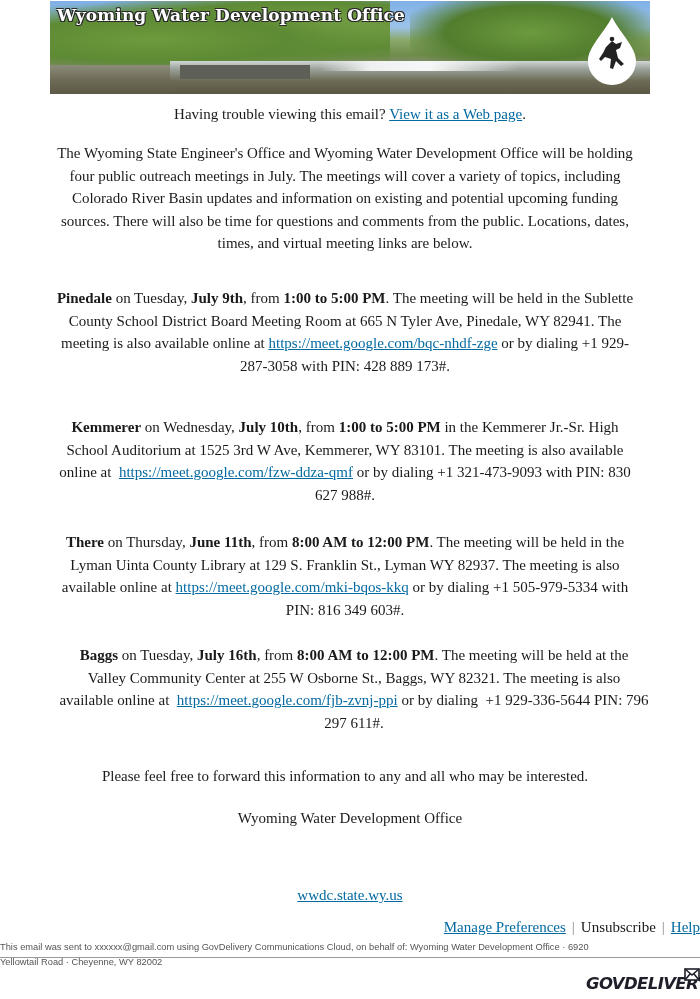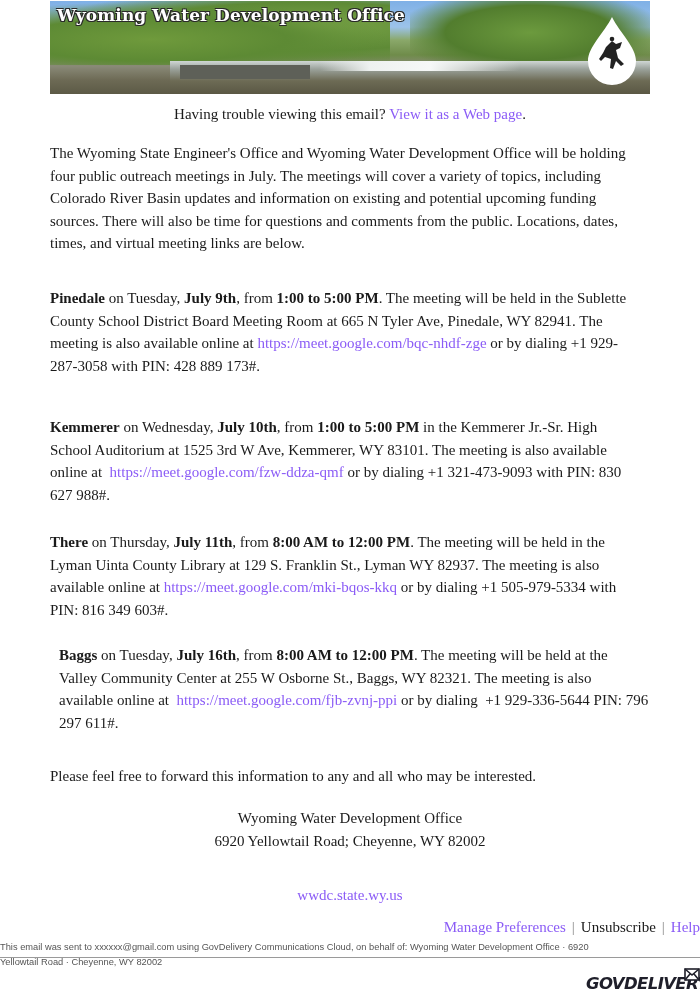--- a/index.html
+++ b/index.html
@@ -28,23 +28,23 @@
     font-size: 17px; color: #ffffff; letter-spacing: 0.1px;
     text-shadow: 1px 1px 0 #2a2a2a, -1px -1px 0 #2a2a2a, 1px -1px 0 #2a2a2a, -1px 1px 0 #2a2a2a;
   }
   .banner-addr {
     position: absolute; left: 11px; top: 35px; font-family: "DejaVu Serif", serif; font-size: 11.5px; line-height: 14px;
     color: #ffffff; text-shadow: 1px 1px 0 #2a2a2a, -1px -1px 0 #2a2a2a, 1px -1px 0 #2a2a2a, -1px 1px 0 #2a2a2a;
   }
   .logo { position: absolute; left: 530px; top: 14px; width: 64px; height: 72px; }
 
   .view-web { position: absolute; top: 104px; left: 0; width: 700px; text-align: center; font-size: 15px; line-height: 20px; }
-  a, .link { color: #8b5cf6; }
+  a, .link { color: #0369a1; text-decoration: underline; }
 
-  .para { position: absolute; left: 50px; width: 590px; font-size: 15px; line-height: 22.6px; }
+  .para { position: absolute; left: 50px; width: 590px; font-size: 15px; line-height: 22.6px; text-align: center; }
   .p-intro { top: 142px; }
   .p-pinedale { top: 287px; }
   .p-kemmerer { top: 392px; margin-top: 24px; }
   .p-lyman { top: 531px; }
   .p-baggs { top: 644px; margin-left: 9px; }
   .p-forward { top: 765px; }
 
   .sig { position: absolute; left: 0; width: 700px; text-align: center; font-size: 15px; line-height: 22.6px; }
   .sig-block { top: 807px; }
   .sig-site { top: 884px; }
@@ -82,32 +82,31 @@
 
 <div class="para p-pinedale">
   <b>Pinedale</b><span> on Tuesday, </span><b>July 9th</b><span>, from </span><b>1:00 to 5:00 PM</b><span>. The meeting will be held in the Sublette County School District Board Meeting Room at 665 N Tyler Ave, Pinedale, WY 82941. The meeting is also available online at </span><a class="link">https://meet.google.com/bqc-nhdf-zge</a><span> or by dialing +1 929-287-3058 with PIN: 428 889 173#.</span>
 </div>
 
 <div class="para p-kemmerer">
   <b>Kemmerer</b><span> on Wednesday, </span><b>July 10th</b><span>, from </span><b>1:00 to 5:00 PM</b><span style="white-space:pre-wrap"> in the Kemmerer Jr.-Sr. High School Auditorium at 1525 3rd W Ave, Kemmerer, WY 83101. The meeting is also available online at  </span><a class="link">https://meet.google.com/fzw-ddza-qmf</a><span> or by dialing +1 321-473-9093 with PIN: 830 627 988#.</span>
 </div>
 
 <div class="para p-lyman">
-  <b>There</b><span> on Thursday, </span><b>July 11th</b><span>, from </span><b>8:00 AM to 12:00 PM</b><span>. The meeting will be held in the Lyman Uinta County Library at 129 S. Franklin St., Lyman WY 82937. The meeting is also available online at </span><a class="link">https://meet.google.com/mki-bqos-kkq</a><span> or by dialing +1 505-979-5334 with PIN: 816 349 603#.</span>
+  <b>There</b><span> on Thursday, </span><b>June 11th</b><span>, from </span><b>8:00 AM to 12:00 PM</b><span>. The meeting will be held in the Lyman Uinta County Library at 129 S. Franklin St., Lyman WY 82937. The meeting is also available online at </span><a class="link">https://meet.google.com/mki-bqos-kkq</a><span> or by dialing +1 505-979-5334 with PIN: 816 349 603#.</span>
 </div>
 
 <div class="para p-baggs">
   <b>Baggs</b><span> on Tuesday, </span><b>July 16th</b><span>, from </span><b>8:00 AM to 12:00 PM</b><span style="white-space:pre-wrap">. The meeting will be held at the Valley Community Center at 255 W Osborne St., Baggs, WY 82321. The meeting is also available online at  </span><a class="link">https://meet.google.com/fjb-zvnj-ppi</a><span style="white-space:pre-wrap"> or by dialing  +1 929-336-5644 PIN: 796 297 611#.</span>
 </div>
 
 <div class="para p-forward">Please feel free to forward this information to any and all who may be interested.</div>
 
 <div class="sig sig-block">
   <div>Wyoming Water Development Office</div>
-  <div>6920 Yellowtail Road; Cheyenne, WY 82002</div>
 </div>
 <div class="sig sig-site">
   <a class="link">wwdc.state.wy.us</a>
 </div>
 <div class="sig sig-links">
   <a class="link">Manage Preferences</a><span class="sep">|</span><span>Unsubscribe</span><span class="sep">|</span><a class="link">Help</a>
 </div>
 
 <div class="footer-rule"></div>
 <div class="footer-text">This email was sent to xxxxxx@gmail.com using GovDelivery Communications Cloud, on behalf of: Wyoming Water Development Office · 6920 Yellowtail Road · Cheyenne, WY 82002</div>

